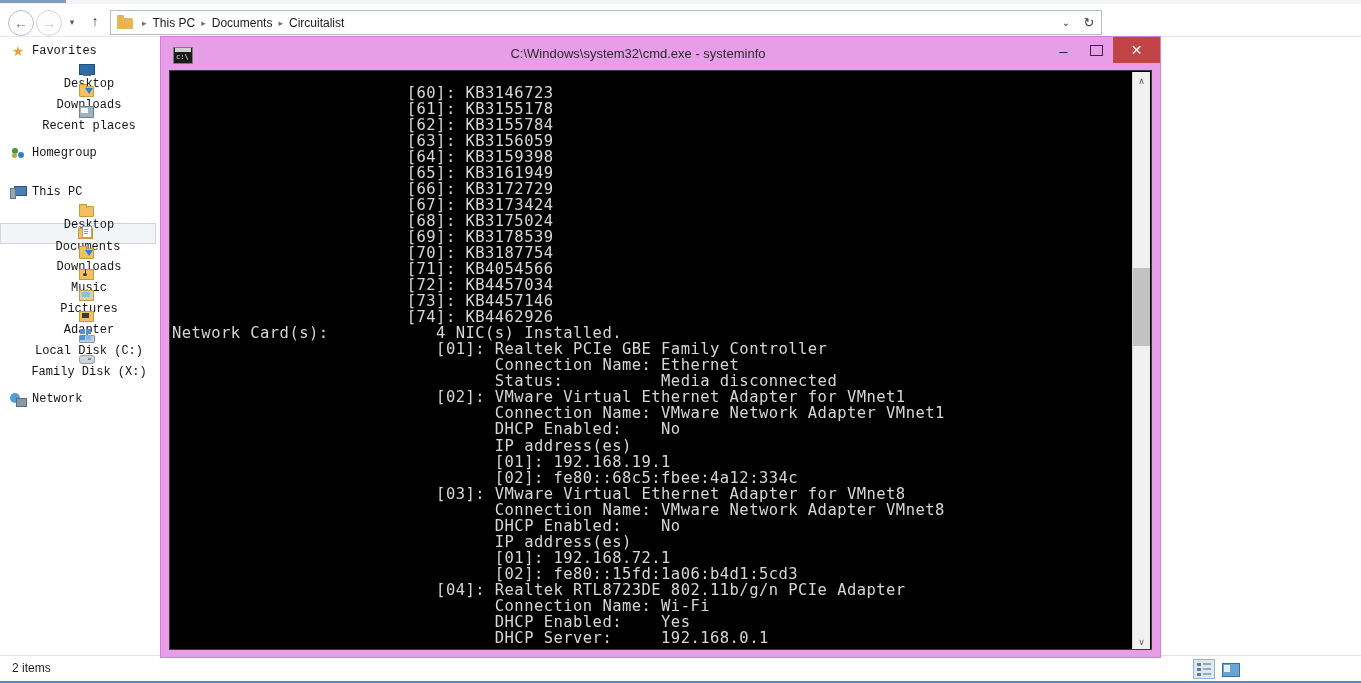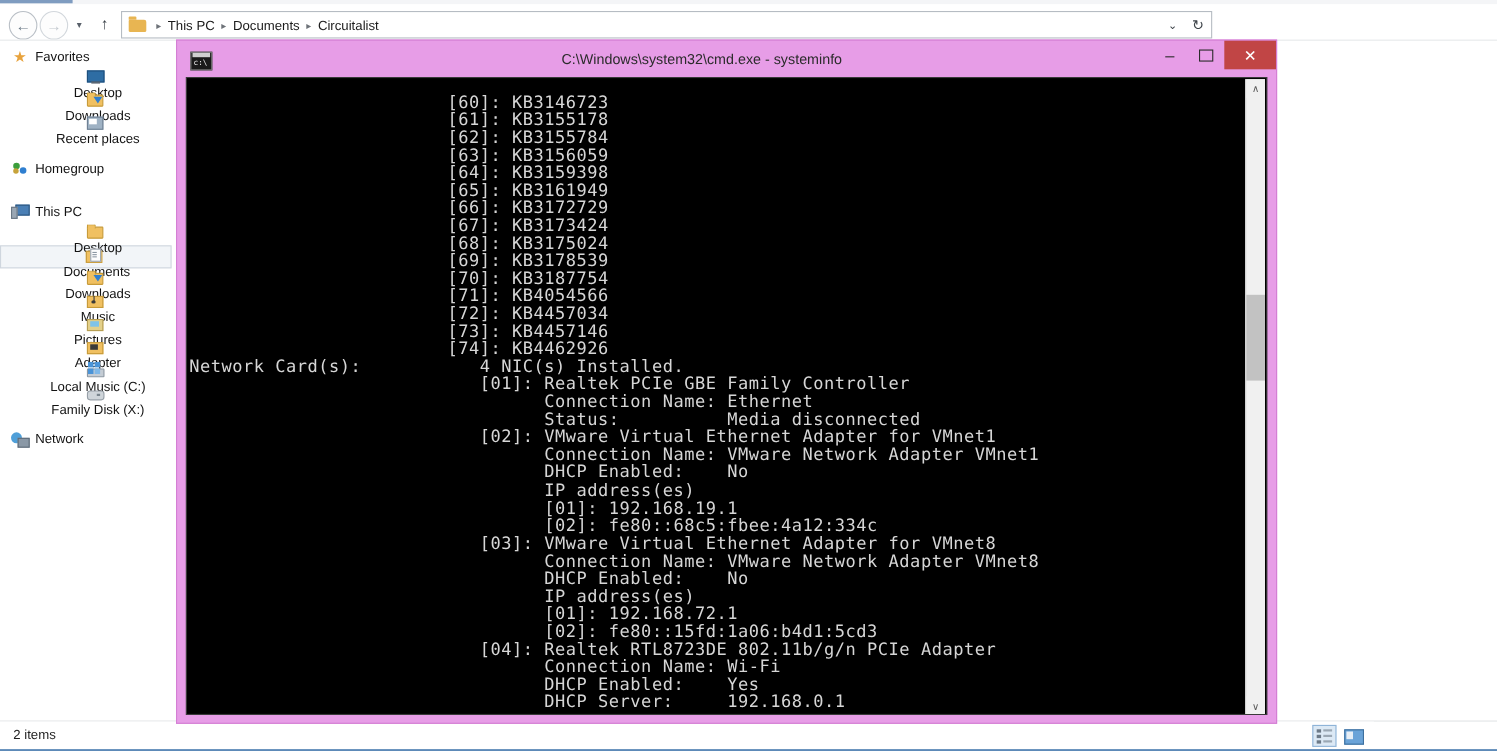--- a/index.html
+++ b/index.html
@@ -47,21 +47,21 @@
   .searchbox .mag{width:24px;display:flex;align-items:center;justify-content:center;color:#2f343a;font-size:13px;}
 
   .navbar-underline{position:absolute;left:0;top:36px;width:1361px;height:1px;background:#e6e8ea;}
 
   
   .sidebar{position:absolute;left:0;top:40px;width:158px;height:615px;background:#ffffff;}
   .sb-row{display:flex;align-items:center;height:21px;padding-left:10px;white-space:nowrap;}
   .sb-row.child{padding-left:20px;flex-direction:column;}
   .sb-row.sel{background:#f2f5f8;border:1px solid #cfd6de;height:19px;margin-right:2px;}
   .sb-ico{width:16px;height:16px;margin-right:6px;flex:none;position:relative;}
-  .sb-lbl{font-size:12px;color:#131313;}
+  .sb-lbl{font-size:12px;color:#131313;font-family:Liberation Mono, monospace;}
   .sb-gap{height:18px;}
 
   
   .ic-star{color:#e8a33d;font-size:14px;line-height:16px;text-align:center;}
   .ic-monitor i{position:absolute;left:1px;top:3px;width:14px;height:9px;background:#2e6da4;border:1px solid #1d4f7c;}
   .ic-monitor i:after{content:"";position:absolute;left:3px;top:9px;width:8px;height:2px;background:#5a6673;}
   .ic-folder i{position:absolute;left:1px;top:4px;width:13px;height:9px;background:#f0c061;border:1px solid #c79b3a;border-radius:0 1px 1px 1px;}
   .ic-folder i:before{content:"";position:absolute;left:-1px;top:-3px;width:6px;height:3px;background:#f0c061;border:1px solid #c79b3a;border-bottom:none;border-radius:1px 1px 0 0;}
   .ic-dl b{position:absolute;left:7px;top:6px;width:0;height:0;border-left:4px solid transparent;border-right:4px solid transparent;border-top:6px solid #2f7fd0;z-index:2;}
   .ic-recent i{position:absolute;left:1px;top:3px;width:13px;height:10px;background:#9fb2c4;border:1px solid #6f8194;}
@@ -252,21 +252,21 @@
           <i></i>
           <b></b>
         </span>
       <span class="sb-lbl">Adapter</span>
     </div>
     <div class="sb-row child">
       <span class="sb-ico ic-diskc">
           <i></i>
           <b></b>
         </span>
-      <span class="sb-lbl">Local Music (C:)</span>
+      <span class="sb-lbl">Local Disk (C:)</span>
     </div>
     <div class="sb-row child">
       <span class="sb-ico ic-diskx">
           <i></i>
           <b></b>
         </span>
       <span class="sb-lbl">Family Disk (X:)</span>
     </div>
 
     <div class="sb-gap"></div>

